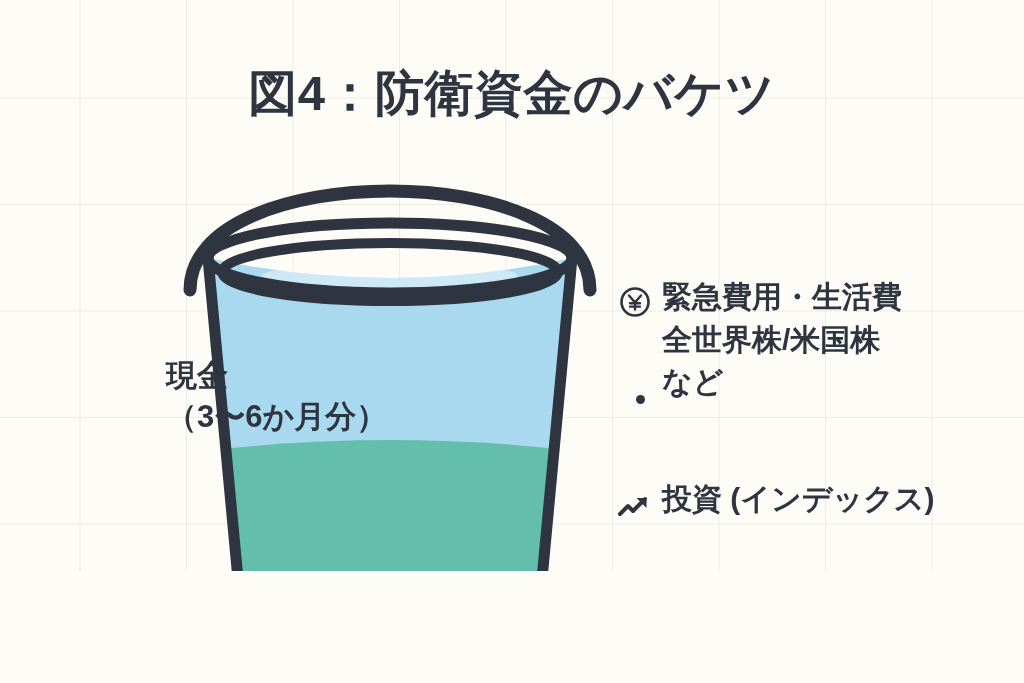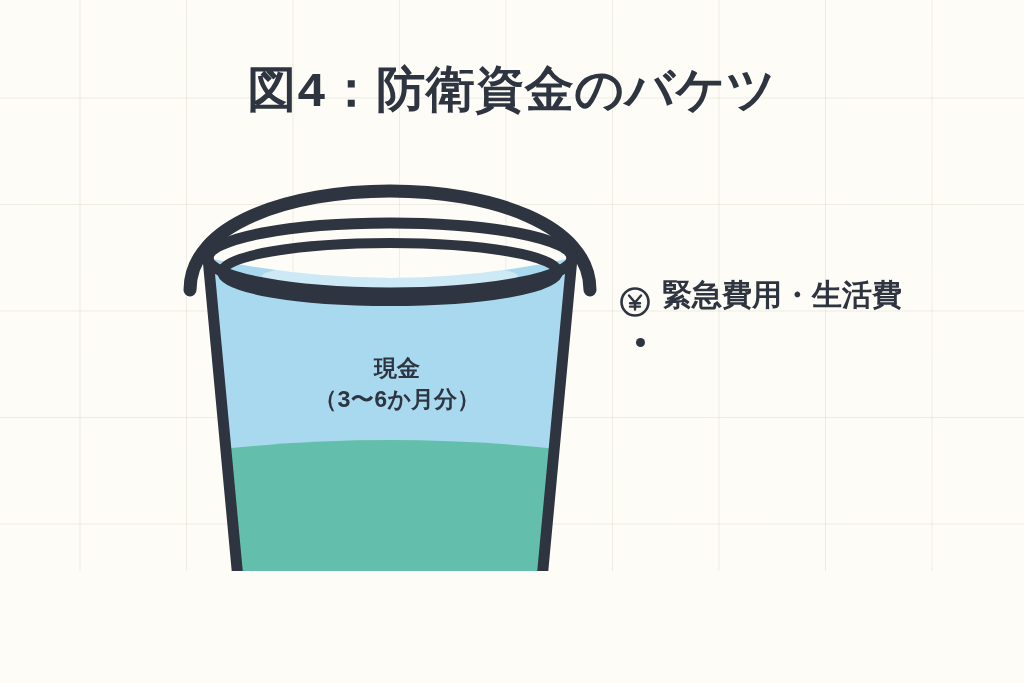--- a/index.html
+++ b/index.html
@@ -18,21 +18,20 @@
     position: relative;
     width: 1024px;
     height: 571px;
     background-color: #fdfcf6;
     background-image:
       linear-gradient(to right, rgba(205,200,180,0.30) 1px, transparent 1px),
       linear-gradient(to bottom, rgba(205,200,180,0.30) 1px, transparent 1px);
     background-size: 106.5px 106.5px;
     background-position: -27px -9px;
     overflow: hidden;
-    font-family: Liberation Mono, monospace;
   }
   #grid-overlay {
     position: absolute;
     inset: 0;
     pointer-events: none;
   }
 
   
   #title {
     position: absolute;
@@ -57,26 +56,26 @@
     height: 530px;
   }
   #bucket-svg {
     display: block;
     width: 480px;
     height: 530px;
     overflow: visible;
   }
   .bucket-label {
     position: absolute;
-    left: 7px;
+    left: 16px;
     width: 480px;
-    text-align: center;
+    text-align: left;
     color: #2e3440;
     font-weight: bold;
-    font-size: 23px;
+    font-size: 31px;
     line-height: 1.33;
     white-space: nowrap;
   }
   #label-cash { top: 225px; }
   #label-invest { top: 360px; }
 
   
   #notes {
     position: absolute;
     left: 618px;
@@ -201,18 +200,31 @@
           <path d="M 11 10.5 L 17 17.5 L 23 10.5 M 12 18.2 H 22 M 12 21.6 H 22 M 17 17.5 V 24.5" fill="none" stroke="#2e3440" stroke-width="2.4" stroke-linecap="round" stroke-linejoin="round"></path>
         </svg>
       </span>
       <span class="note-text">緊急費用・生活費</span>
     </div>
 
     <div class="note-row">
       <span class="note-icon dot-icon">
         <span class="bullet-dot"></span>
       </span>
-    </div>
-
+      <span class="note-text">
+        <span class="cont">全世界株/米国株</span>
+        <span class="cont">など</span>
+      </span>
+    </div>
+
+    <div class="note-row" id="note-invest-row">
+      <span class="note-icon">
+        <svg width="32" height="26" viewBox="0 0 32 26" xmlns="http://www.w3.org/2000/svg">
+          <path d="M 2 20 L 10 12 L 15 17 L 27 5" fill="none" stroke="#2e3440" stroke-width="4" stroke-linecap="round" stroke-linejoin="round"></path>
+          <path d="M 18.5 4 L 28.5 4 L 28.5 14 Z" fill="#2e3440"></path>
+        </svg>
+      </span>
+      <span class="note-text">投資 (インデックス)</span>
+    </div>
 
   </div>
 
 </div>
 
 </body></html>

